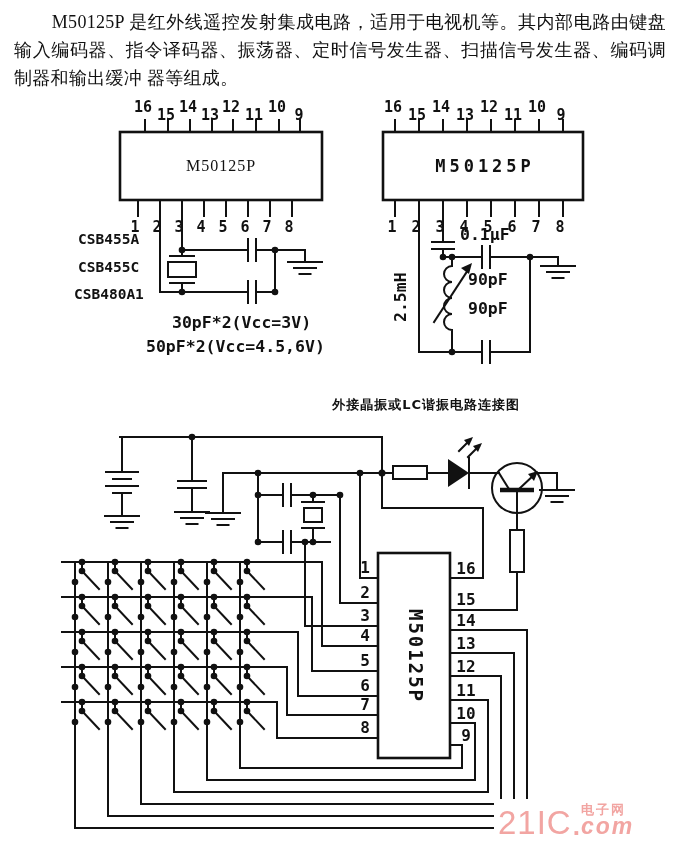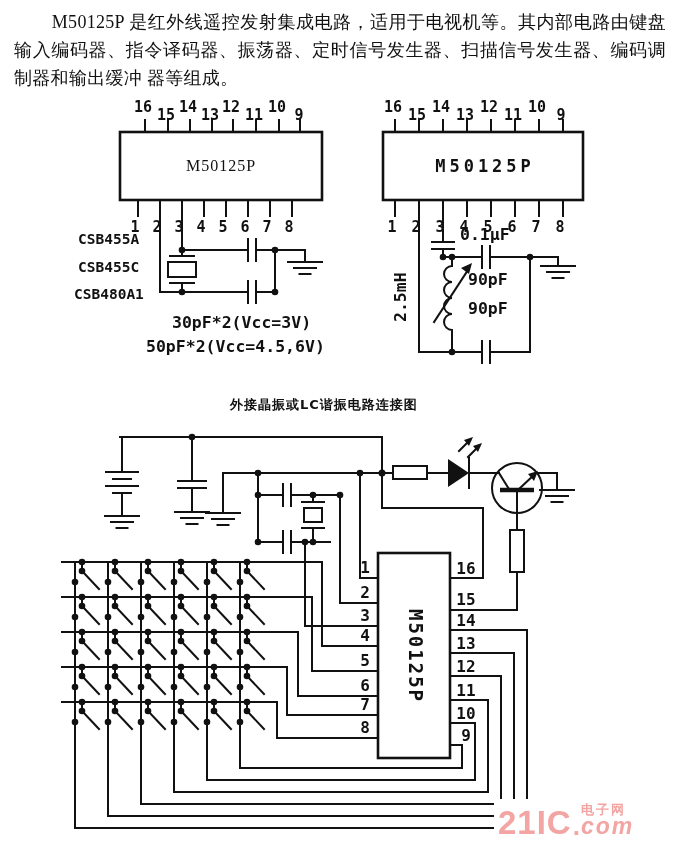--- a/index.html
+++ b/index.html
@@ -1,38 +1,38 @@
 <!DOCTYPE html>
 <html><head>
 <meta charset="utf-8">
 <style>
   html,body{margin:0;padding:0;background:#e8e8e8;}
   .page{position:relative;width:678px;height:844px;background:#ffffff;overflow:hidden;
         font-family:"Liberation Serif",serif;color:#111;}
   .intro{position:absolute;left:14px;top:8px;width:652px;font-size:18px;line-height:28px;
          text-indent:2.1em;letter-spacing:.3px;text-align:justify;}
-  .caption{position:absolute;left:230px;top:396px;width:290px;text-align:left;
+  .caption{position:absolute;left:230px;top:396px;width:290px;text-align:right;
            font-family:"DejaVu Sans",sans-serif;font-weight:bold;font-size:13px;letter-spacing:1px;}
   .csvg{position:absolute;left:0;top:0;}
   .w{stroke:#111;stroke-width:2;fill:none;stroke-linecap:square;}
   .bx{stroke:#111;stroke-width:2.6;fill:none;}
   .bar{stroke:#111;stroke-width:4.5;fill:none;}
   .dot{fill:#111;stroke:none;}
   .fill{fill:#111;stroke:none;}
   text{fill:#111;}
   .pn{font-family:"DejaVu Sans Mono",monospace;font-weight:bold;font-size:15px;text-anchor:middle;}
   .pn3{font-family:"DejaVu Sans Mono",monospace;font-weight:bold;font-size:16px;text-anchor:middle;}
   .lbl{font-family:"DejaVu Sans Mono",monospace;font-weight:bold;font-size:14.5px;}
   .note{font-family:"DejaVu Sans Mono",monospace;font-weight:bold;font-size:16.5px;}
   .chip1{font-family:"Liberation Serif",serif;font-size:16px;letter-spacing:1px;text-anchor:middle;}
   .chip2{font-family:"DejaVu Sans Mono",monospace;font-weight:bold;font-size:17px;letter-spacing:4px;text-anchor:middle;}
   .chip3{font-family:"DejaVu Sans Mono",monospace;font-weight:bold;font-size:19px;letter-spacing:2px;text-anchor:middle;}
   .logo{position:absolute;left:494px;top:799px;display:flex;align-items:flex-end;color:#f2a5a2;
         font-family:"Liberation Sans",sans-serif;background:#fff;padding-left:4px;}
-  .logo-brand{font-weight:bold;font-size:33px;line-height:.85;letter-spacing:1px;margin-top:10px;}
+  .logo-brand{font-weight:normal;font-size:33px;line-height:.85;letter-spacing:1px;margin-top:10px;}
   .logo-dot{font-weight:bold;font-size:26px;line-height:.8;margin:0 1px;}
   .logo-right{display:flex;flex-direction:column;align-items:flex-start;line-height:1;}
   .logo-cn{font-weight:bold;font-size:13px;letter-spacing:2px;}
   .logo-tld{font-family:Liberation Sans, sans-serif;font-style:italic;font-weight:bold;font-size:23px;letter-spacing:2px;line-height:.9;}
 </style>
 </head>
 <body>
 
 <div class="page">
 

